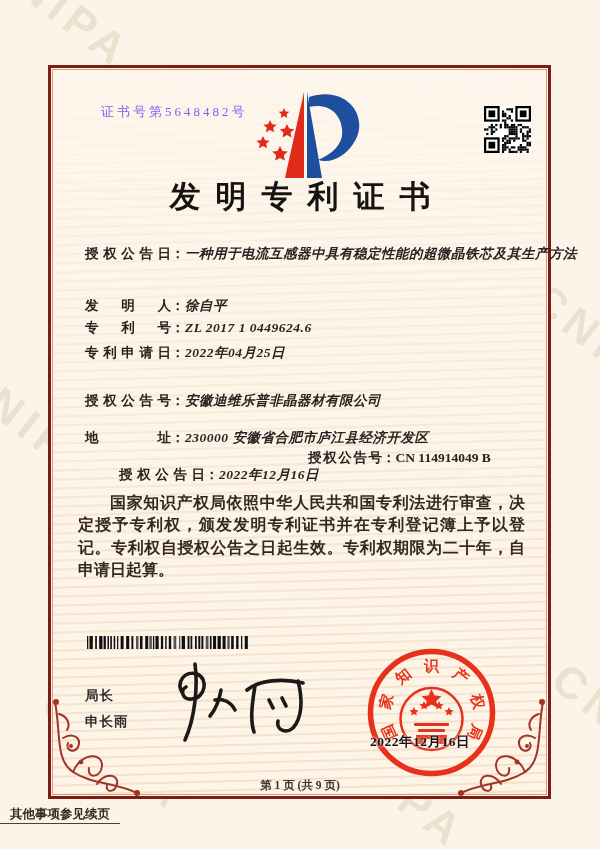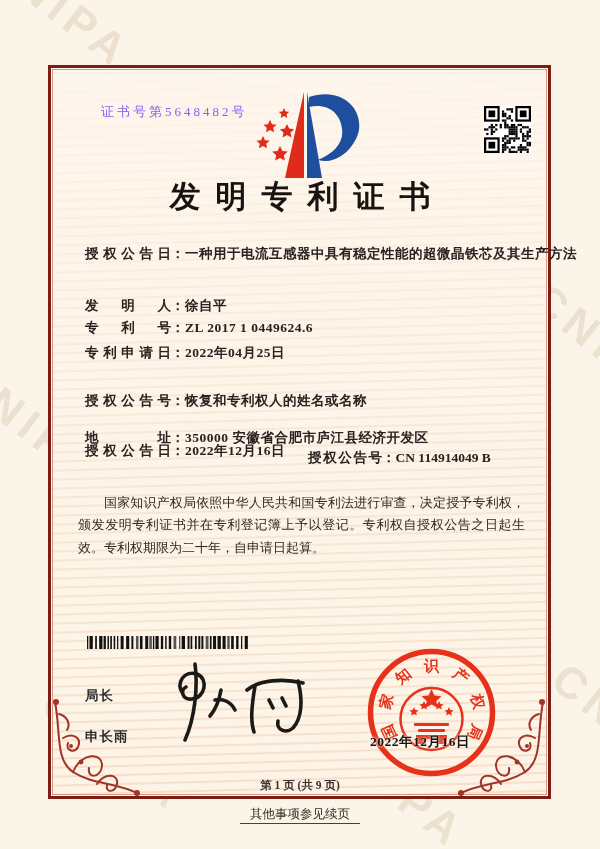--- a/index.html
+++ b/index.html
@@ -48,60 +48,60 @@
     text-align:center; font-size:31px; font-weight:700;
     letter-spacing:15px; text-indent:15px; color:#171310;
   }
   
   .field { position:absolute; left:85px; z-index:3; font-size:13.5px; font-weight:600; white-space:nowrap; }
   .field .lab {
     display:inline-block; width:86px; vertical-align:top;
     text-align:justify; text-align-last:justify;
   }
   .field .colon { display:inline-block; width:14px; }
-  .field .val { letter-spacing:0.5px; }
+  .field .val { letter-spacing:0.5px;font-style:italic; }
   .grant-no { position:absolute; left:308px; z-index:3; font-size:13.5px; font-weight:600; white-space:nowrap; }
   .grant-no .lab { display:inline-block; width:74px; text-align:justify; text-align-last:justify; }
   
   .legal {
     position:absolute; left:78px; top:492px; width:447px; z-index:3;
-    font-size:13px; font-weight:400; line-height:22.4px;
+    font-size:16px; font-weight:700; line-height:22.4px;
     text-align:justify; color:#33291f;
   }
   .legal p { text-indent:2em; }
   
   .barcode { position:absolute; left:87px; top:636px; width:163px; height:13px; z-index:3; }
   .sig-title, .sig-name {
     position:absolute; left:85px; z-index:3;
     font-family:Liberation Mono, monospace;
     font-weight:700; font-size:13.5px; color:#2b2b2b; letter-spacing:1px;
   }
   .sig-title { top:687px; }
-  .sig-name  { top:728px; }
+  .sig-name  { top:713px; }
   .signature { position:absolute; left:155px; top:652px; width:165px; height:100px; z-index:4; }
   .seal { position:absolute; left:366px; top:647px; width:131px; height:131px; z-index:3; }
   .seal-char {
     position:absolute; left:50%; top:50%; width:18px; height:18px;
     margin:-9px 0 0 -9px; text-align:center;
     font-size:15px; font-weight:700; color:#e7321b;
     font-family:"Liberation Serif",serif;
   }
   .seal-date {
     position:absolute; left:370px; top:733px; width:125px; z-index:5;
     font-size:13.5px; font-weight:700; color:#141414; letter-spacing:0.5px;
     text-shadow:0 0 2px rgba(255,247,235,0.95), 0 0 4px rgba(255,247,235,0.8);
     white-space:nowrap;
   }
   .page-num {
     position:absolute; left:0; top:778px; width:100%; z-index:3;
     text-align:center; font-size:11.5px; font-weight:600; color:#3a332e;
   }
   .foot-note {
     position:absolute; left:0; top:806px; width:100%; z-index:3;
-    text-align:center; font-size:12.5px; font-weight:400; color:#33291f;
+    text-align:left; font-size:12.5px; font-weight:700; color:#33291f;
   }
   .foot-note span { border-bottom:1px solid #4a4038; padding:0 10px 2px; }
   .corner { position:absolute; width:92px; height:104px; z-index:2; }
   .corner.bl { left:51px; top:694px; }
   .corner.br { left:455px; top:694px; transform:scaleX(-1); }
 </style>
 </head>
 <body>
 
 <div class="wm" style="left:-25px; top:-18px;">CNIPA</div>
@@ -309,26 +309,26 @@
 <div class="field" style="top:282px;margin-top:15px;">
   <span class="lab">发明人</span><span class="colon">：</span><span class="val">徐自平</span>
 </div>
 <div class="field" style="top:319px;">
   <span class="lab">专利号</span><span class="colon">：</span><span class="val">ZL 2017 1 0449624.6</span>
 </div>
 <div class="field" style="top:344px;">
   <span class="lab">专利申请日</span><span class="colon">：</span><span class="val">2022年04月25日</span>
 </div>
 <div class="field" style="top:392px;">
-  <span class="lab">授权公告号</span><span class="colon">：</span><span class="val">恢复和专利权人的姓名或名称</span>
+  <span class="lab">授权公告号</span><span class="colon">：</span><span class="val">安徽迪维乐普非晶器材有限公司</span>
 </div>
 <div class="field" style="top:429px;">
-  <span class="lab">地址</span><span class="colon">：</span><span class="val">350000 安徽省合肥市庐江县经济开发区</span>
-</div>
-<div class="field" style="top:442px;">
+  <span class="lab">地址</span><span class="colon">：</span><span class="val">230000 安徽省合肥市庐江县经济开发区</span>
+</div>
+<div class="field" style="top:466px;margin-left:34px;">
   <span class="lab">授权公告日</span><span class="colon">：</span><span class="val">2022年12月16日</span>
 </div>
 <div class="grant-no" style="top:449px;">
   <span class="lab">授权公告号</span><span class="colon">：</span><span class="val">CN 114914049 B</span>
 </div>
 
 <div class="legal">
   <p>国家知识产权局依照中华人民共和国专利法进行审查，决定授予专利权，颁发发明专利证书并在专利登记簿上予以登记。专利权自授权公告之日起生效。专利权期限为二十年，自申请日起算。</p>
 </div>
 

